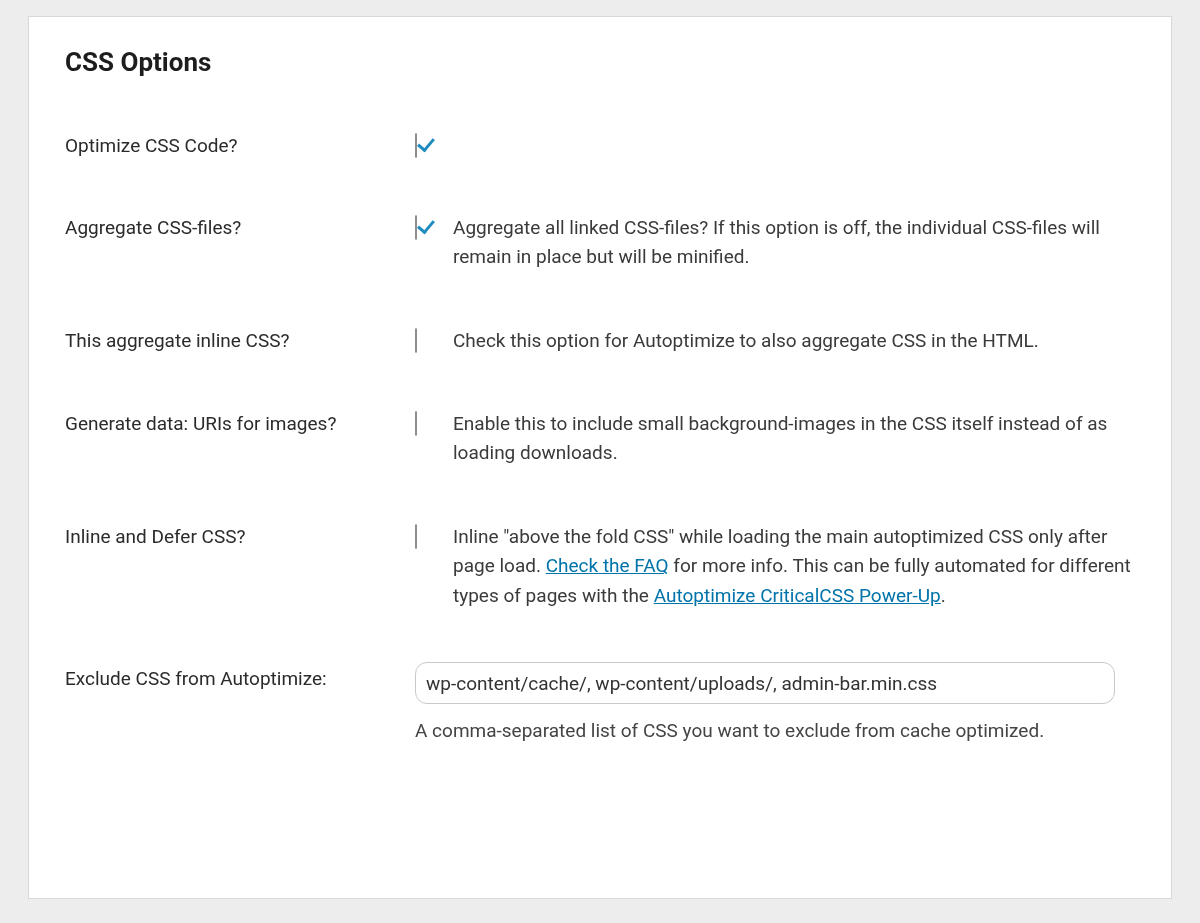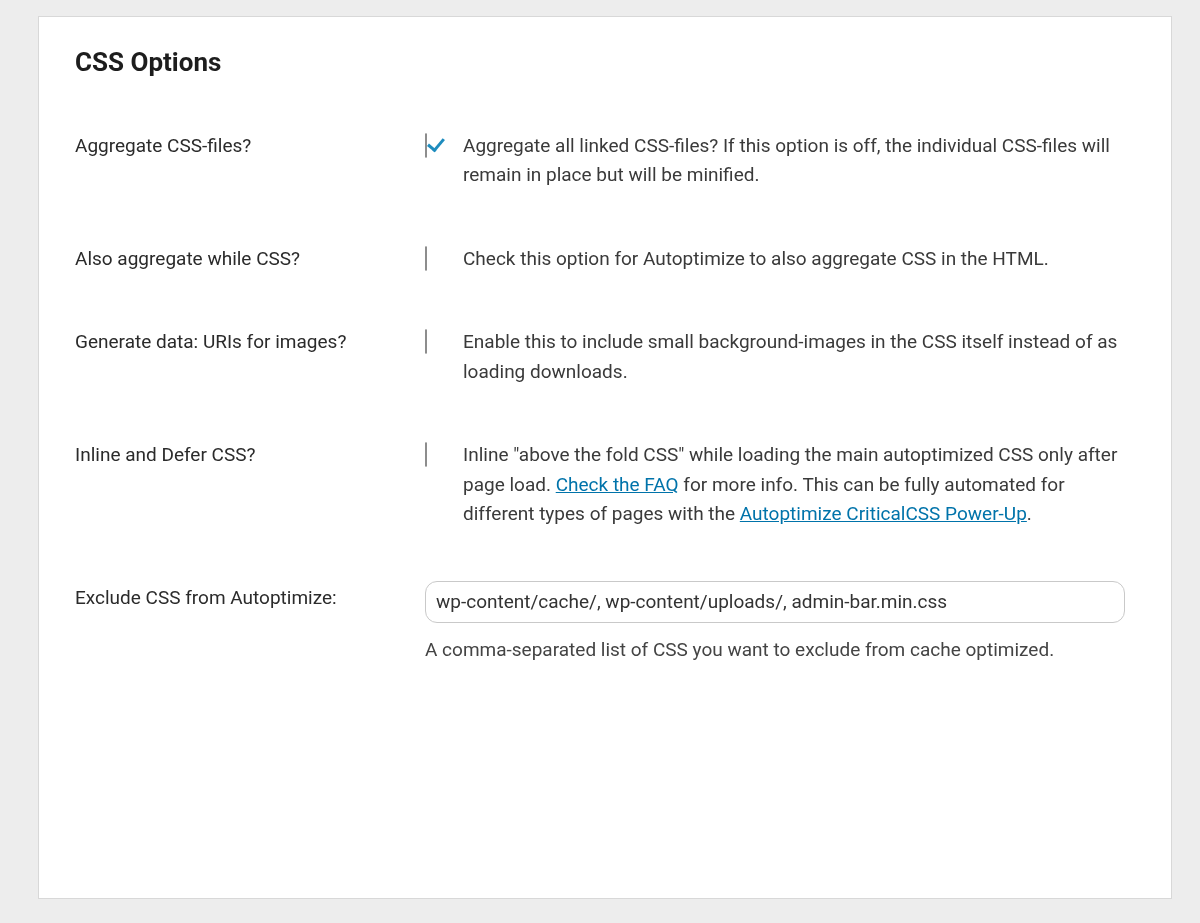--- a/index.html
+++ b/index.html
@@ -6,21 +6,21 @@
     margin: 0;
     padding: 0;
     background: #ededed;
     font-family: -apple-system, BlinkMacSystemFont, "Segoe UI", Roboto, "Helvetica Neue", Arial, sans-serif;
     color: #333;
   }
   .page {
     width: 1200px;
     height: 923px;
     box-sizing: border-box;
-    padding: 16px 28px 24px 38px;
+    padding: 16px 28px 24px 28px;
     background: #ededed;
   }
   .panel {
     background: #fff;
     border: 1px solid #d8d8d8;
     box-sizing: border-box;
     width: 100%;
     height: 100%;
     padding: 30px 36px 10px 36px;
   }
@@ -118,35 +118,45 @@
 </head>
 <body>
 
 <div class="page">
   <div class="panel">
     <h2 class="section-title">CSS Options</h2>
 
     <table class="form-table">
       <tbody>
 
+        <tr>
+          <th>Optimize CSS Code?</th>
+          <td>
+            <div class="field-line">
+              <span class="cb-wrap">
+                <span class="cb checked"></span>
+              </span>
+            </div>
+          </td>
+        </tr>
 
         <tr>
           <th>Aggregate CSS-files?</th>
           <td>
             <div class="field-line">
               <span class="cb-wrap">
                 <span class="cb checked"></span>
               </span>
               <span class="desc">Aggregate all linked CSS-files? If this option is off, the individual CSS-files will remain in place but will be minified.</span>
             </div>
           </td>
         </tr>
 
         <tr>
-          <th>Also aggregate while CSS?</th>
+          <th>This aggregate inline CSS?</th>
           <td>
             <div class="field-line">
               <span class="cb-wrap">
                 <span class="cb"></span>
               </span>
               <span class="desc">Check this option for Autoptimize to also aggregate CSS in the HTML.</span>
             </div>
           </td>
         </tr>
 

